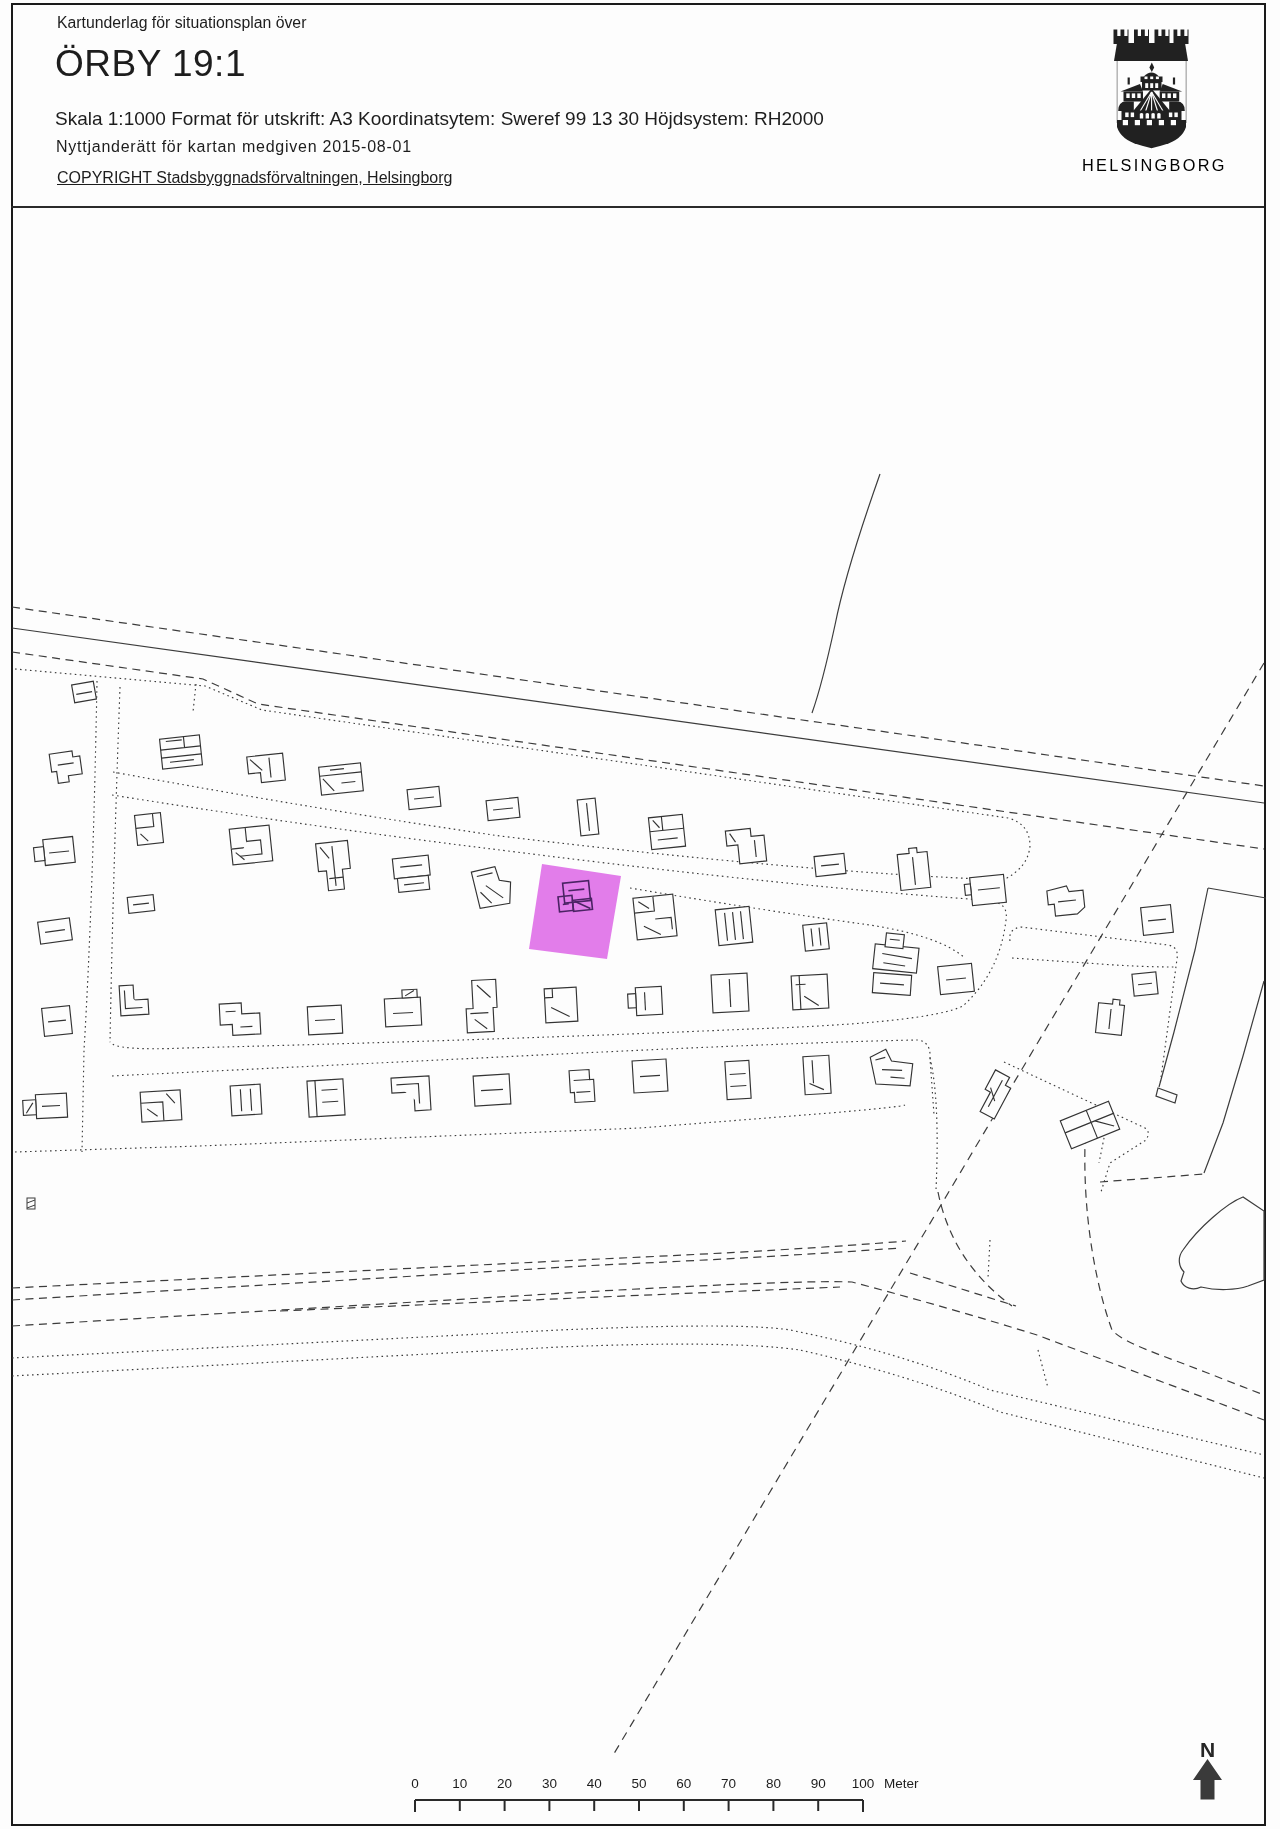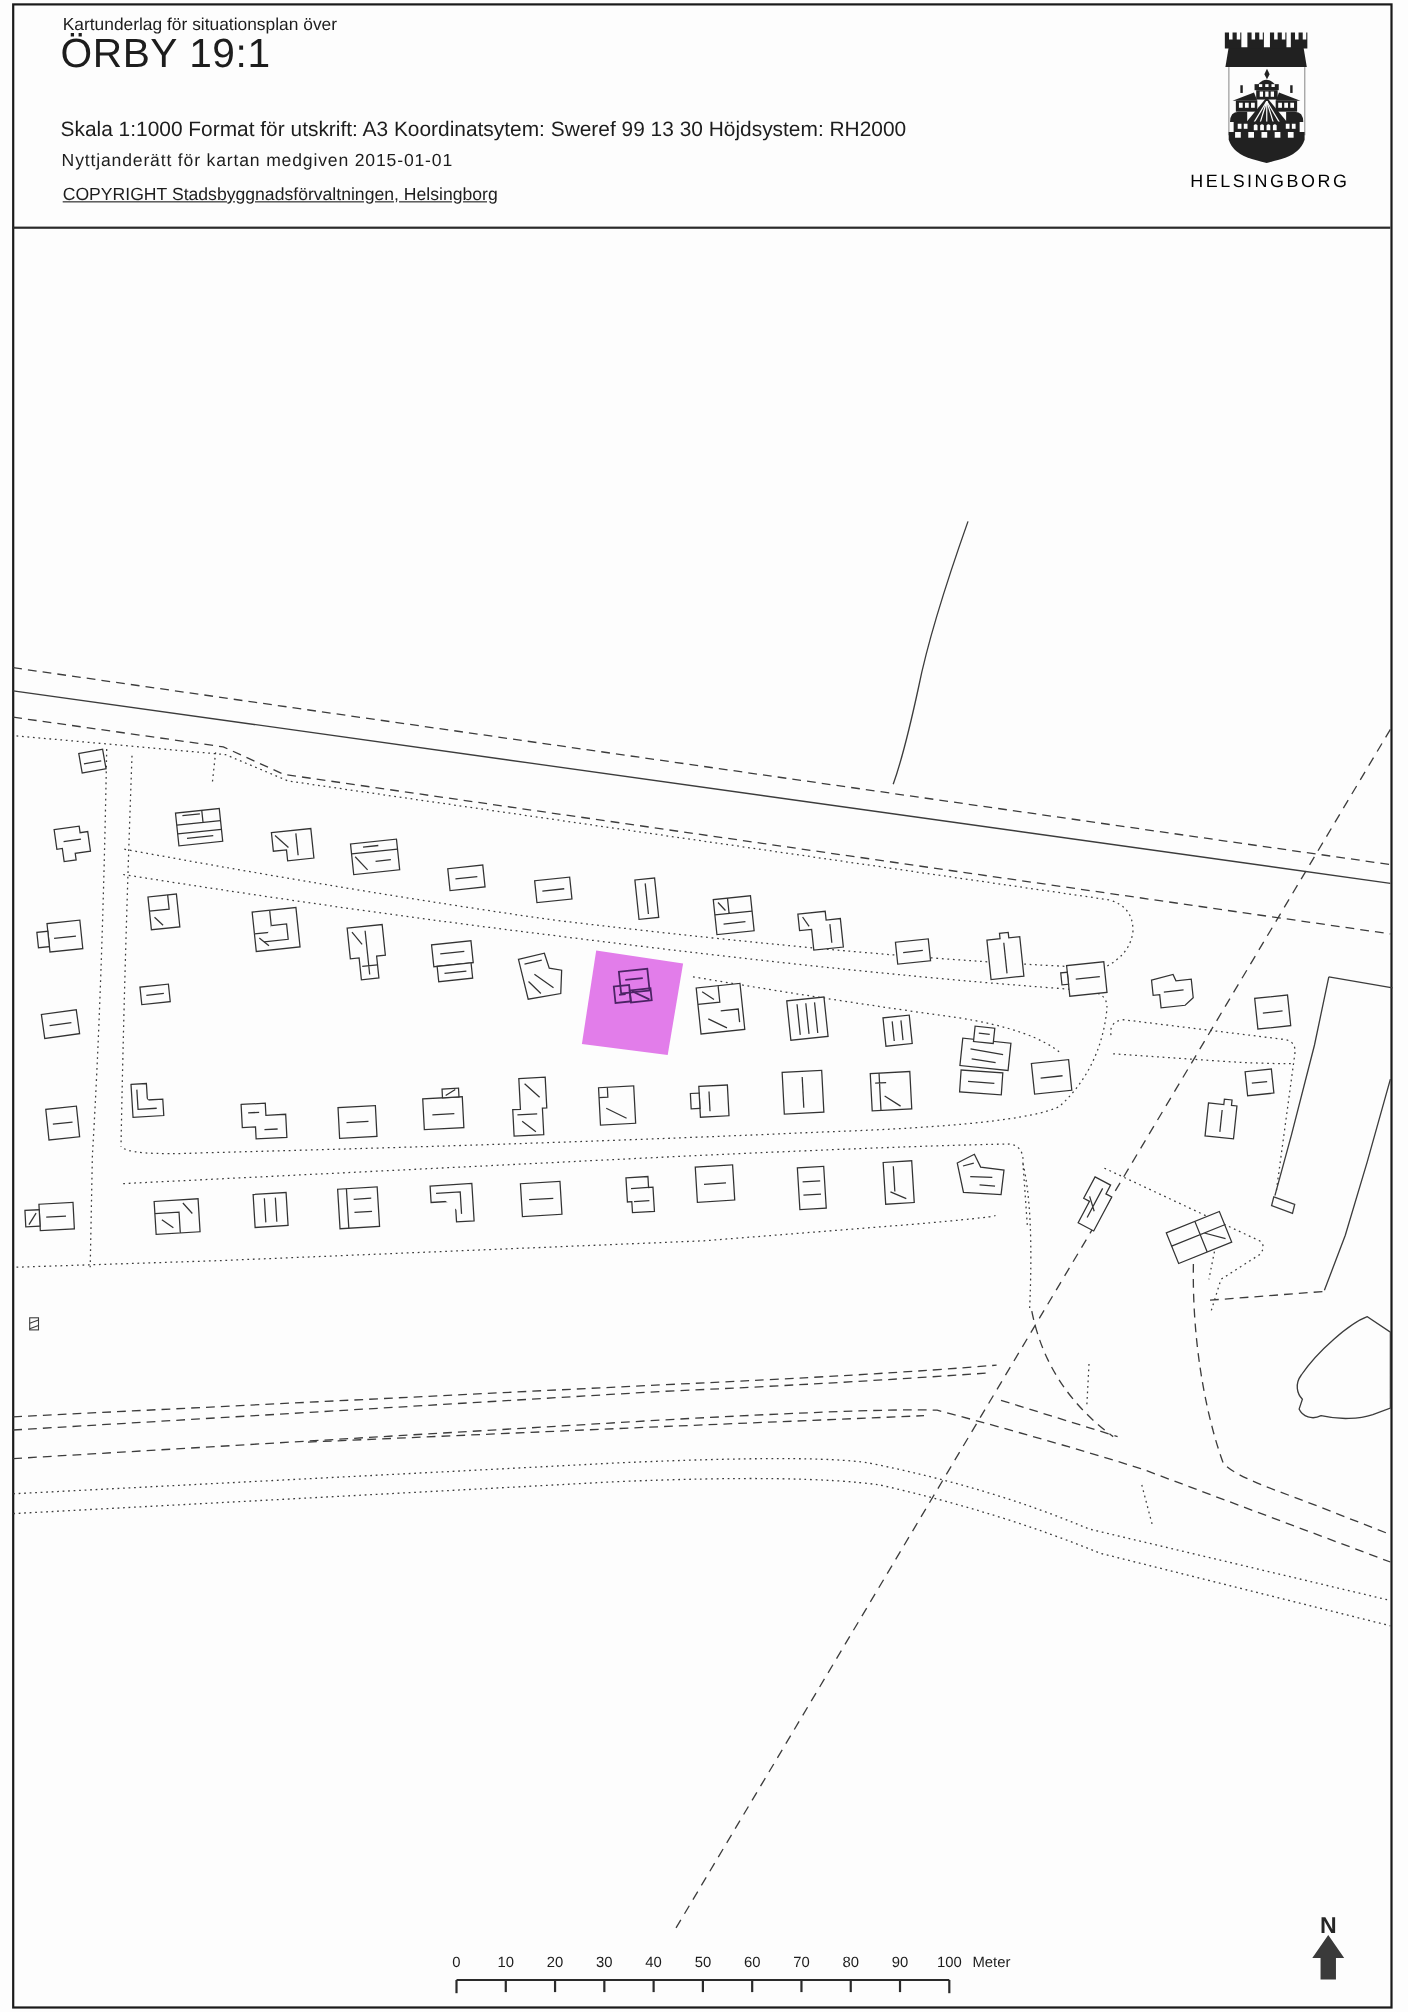--- a/index.html
+++ b/index.html
@@ -2,36 +2,36 @@
 <html><head>
 <meta charset="utf-8">
 <style>
   html,body{margin:0;padding:0;background:#ffffff;}
   *{-webkit-font-smoothing:antialiased;}
   #page{position:relative;width:1280px;height:1829px;background:#fdfdfd;font-family:"Liberation Sans", sans-serif;overflow:hidden;}
   #frame{position:absolute;left:11px;top:3px;width:1251px;height:1819px;border:2px solid #1a1a1a;}
   #hline{position:absolute;left:11px;top:206px;width:1253px;height:1.6px;background:#2a2a2a;}
   .t{position:absolute;color:#1d1d1d;white-space:nowrap;}
   #t1{left:57px;top:14px;font-size:15.8px;}
-  #t2{left:55px;top:28px;font-size:37px;letter-spacing:0.5px;text-align:center;}
+  #t2{left:55px;top:43px;font-size:37px;letter-spacing:0.5px;text-align:center;}
   #t3{left:56px;top:78px;font-size:16px;}
   #t4{left:55px;top:108px;font-size:19px;}
   #t5{left:56px;top:138px;font-size:16px;letter-spacing:0.75px;}
   #t6{left:57px;top:169px;font-size:16px;text-decoration:underline;}
   #hb{left:1082px;top:156px;font-size:16.3px;letter-spacing:2.3px;color:#000000;}
   svg{position:absolute;left:0;top:0;}
 </style>
 </head>
 <body>
 <div id="page">
   <div id="frame"></div>
   <div class="t" id="t1">Kartunderlag för situationsplan över</div>
   <div class="t" id="t2">ÖRBY 19:1</div>
   <div class="t" id="t4">Skala 1:1000 Format för utskrift: A3 Koordinatsytem: Sweref 99 13 30 Höjdsystem: RH2000</div>
-  <div class="t" id="t5">Nyttjanderätt för kartan medgiven 2015-01-01</div>
+  <div class="t" id="t5">Nyttjanderätt för kartan medgiven 2015-08-01</div>
   <div class="t" id="t6">COPYRIGHT Stadsbyggnadsförvaltningen, Helsingborg</div>
   <div class="t" id="hb">HELSINGBORG</div>
   <div id="hline"></div>
   <svg id="map" width="1280" height="1829" viewBox="0 0 1280 1829" fill="none">
 
     <g id="logo" fill="#212121" stroke="none">
 
       <path d="M1114,61 L1117,43 L1185,43 L1188,61 Z"></path>
 
       <path d="M1113.5,44 L1113.5,29.5 L1117.3,29.5 L1117.3,36 L1120.5,36 L1120.5,29.5 L1124.3,29.5 L1124.3,36 L1127.5,36 L1127.5,29.5 L1128.5,29.5 L1128.5,44 Z"></path>

